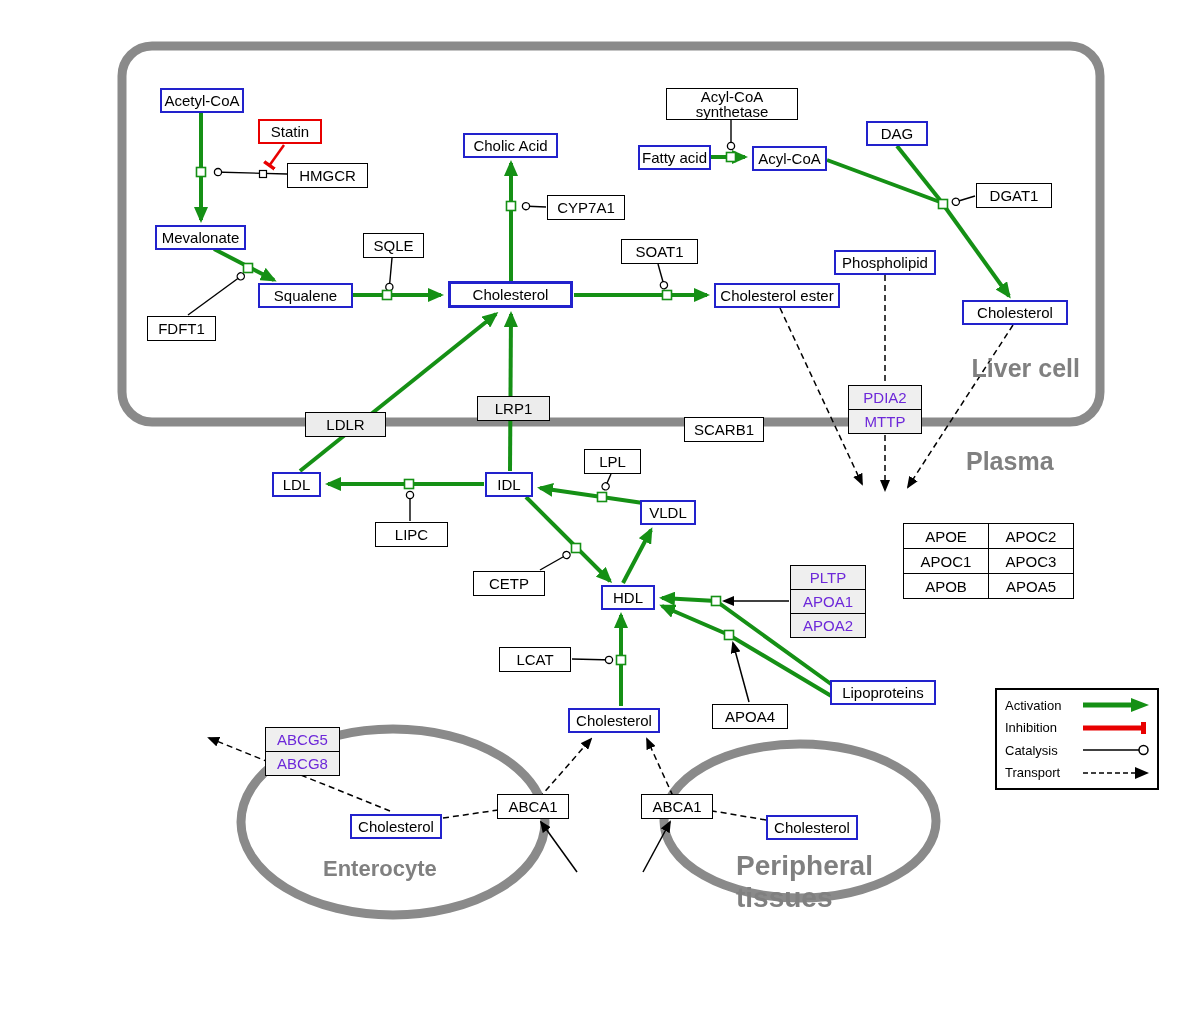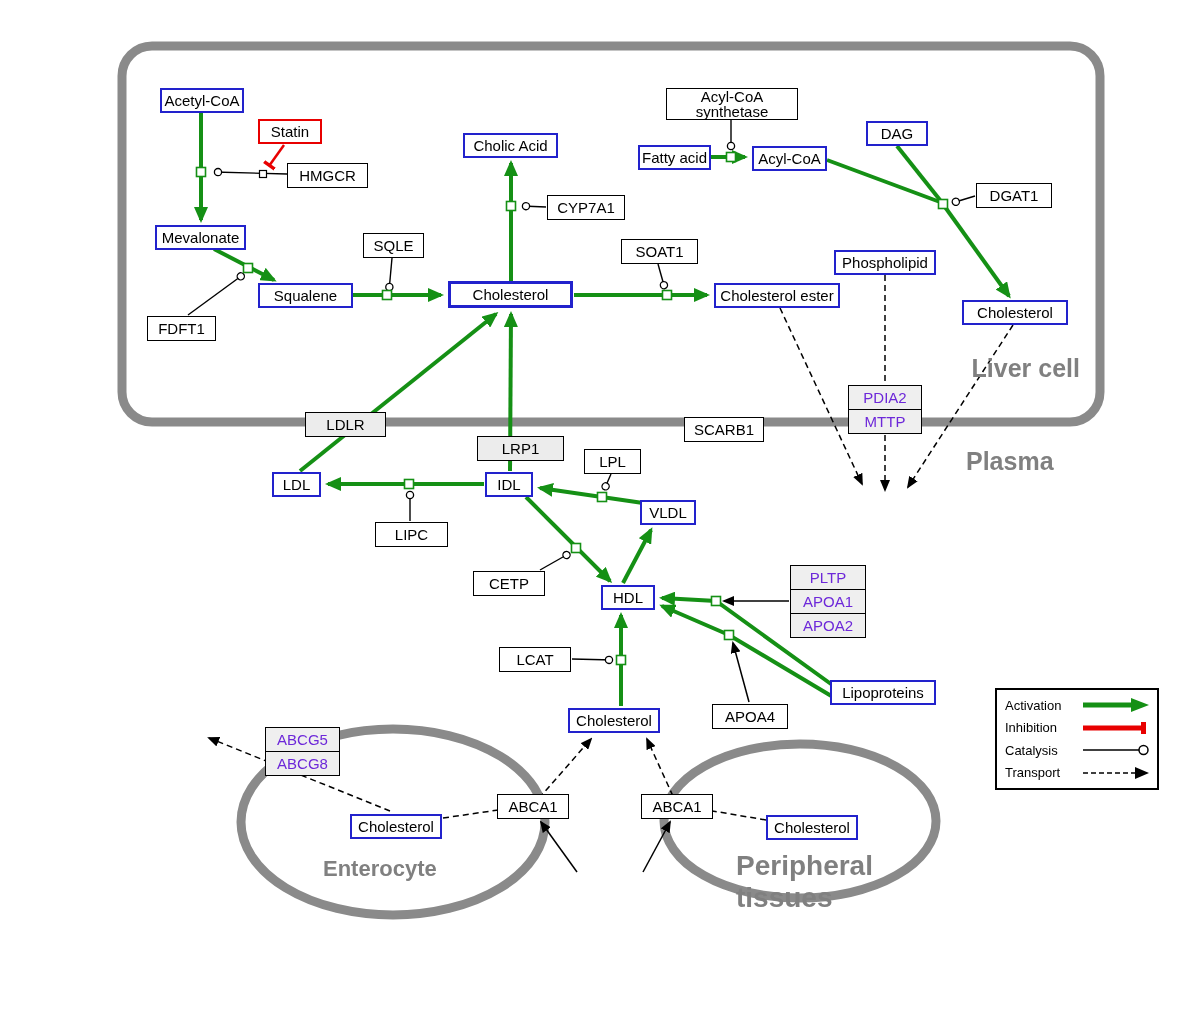--- a/index.html
+++ b/index.html
@@ -154,21 +154,21 @@
   <div class="node enz" style="left:976px;top:183px;width:76px;height:25px">DGAT1</div>
   <div class="node metab" style="left:834px;top:250px;width:102px;height:25px">Phospholipid</div>
   <div class="node metab" style="left:962px;top:300px;width:106px;height:25px">Cholesterol</div>
 
   <div class="stack" style="left:848px;top:385px;width:74px">
     <div class="cell" style="height:25px">PDIA2</div>
     <div class="cell" style="height:25px">MTTP</div>
   </div>
 
   <div class="node enz grayfill" style="left:305px;top:412px;width:81px;height:25px">LDLR</div>
-  <div class="node enz grayfill" style="left:477px;top:436px;width:87px;height:25px">LRP1</div>
+  <div class="node enz grayfill" style="left:477px;top:396px;width:73px;height:25px">LRP1</div>
   <div class="node enz" style="left:684px;top:417px;width:80px;height:25px">SCARB1</div>
 
   <div class="node metab" style="left:272px;top:472px;width:49px;height:25px">LDL</div>
   <div class="node metab" style="left:485px;top:472px;width:48px;height:25px">IDL</div>
   <div class="node enz" style="left:375px;top:522px;width:73px;height:25px">LIPC</div>
   <div class="node enz" style="left:584px;top:449px;width:57px;height:25px">LPL</div>
   <div class="node metab" style="left:640px;top:500px;width:56px;height:25px">VLDL</div>
   <div class="node enz" style="left:473px;top:571px;width:72px;height:25px">CETP</div>
   <div class="node metab" style="left:601px;top:585px;width:54px;height:25px">HDL</div>
   <div class="node enz" style="left:499px;top:647px;width:72px;height:25px">LCAT</div>
@@ -176,20 +176,36 @@
   <div class="stack" style="left:790px;top:565px;width:76px">
     <div class="cell" style="height:25px">PLTP</div>
     <div class="cell" style="height:25px">APOA1</div>
     <div class="cell" style="height:25px">APOA2</div>
   </div>
 
   <div class="node enz" style="left:712px;top:704px;width:76px;height:25px">APOA4</div>
   <div class="node metab" style="left:830px;top:680px;width:106px;height:25px">Lipoproteins</div>
   <div class="node metab" style="left:568px;top:708px;width:92px;height:25px">Cholesterol</div>
 
+  <table class="apo-table" style="left:903px;top:523px">
+    <tbody>
+        <tr>
+      <td>APOE</td>
+      <td>APOC2</td>
+    </tr>
+    <tr>
+      <td>APOC1</td>
+      <td>APOC3</td>
+    </tr>
+    <tr>
+      <td>APOB</td>
+      <td>APOA5</td>
+    </tr>
+  </tbody>
+    </table>
 
   <div class="stack" style="left:265px;top:727px;width:75px">
     <div class="cell" style="height:25px">ABCG5</div>
     <div class="cell" style="height:25px">ABCG8</div>
   </div>
   <div class="node metab" style="left:350px;top:814px;width:92px;height:25px">Cholesterol</div>
   <div class="node enz" style="left:497px;top:794px;width:72px;height:25px">ABCA1</div>
   <div class="node enz" style="left:641px;top:794px;width:72px;height:25px">ABCA1</div>
   <div class="node metab" style="left:766px;top:815px;width:92px;height:25px">Cholesterol</div>
 

